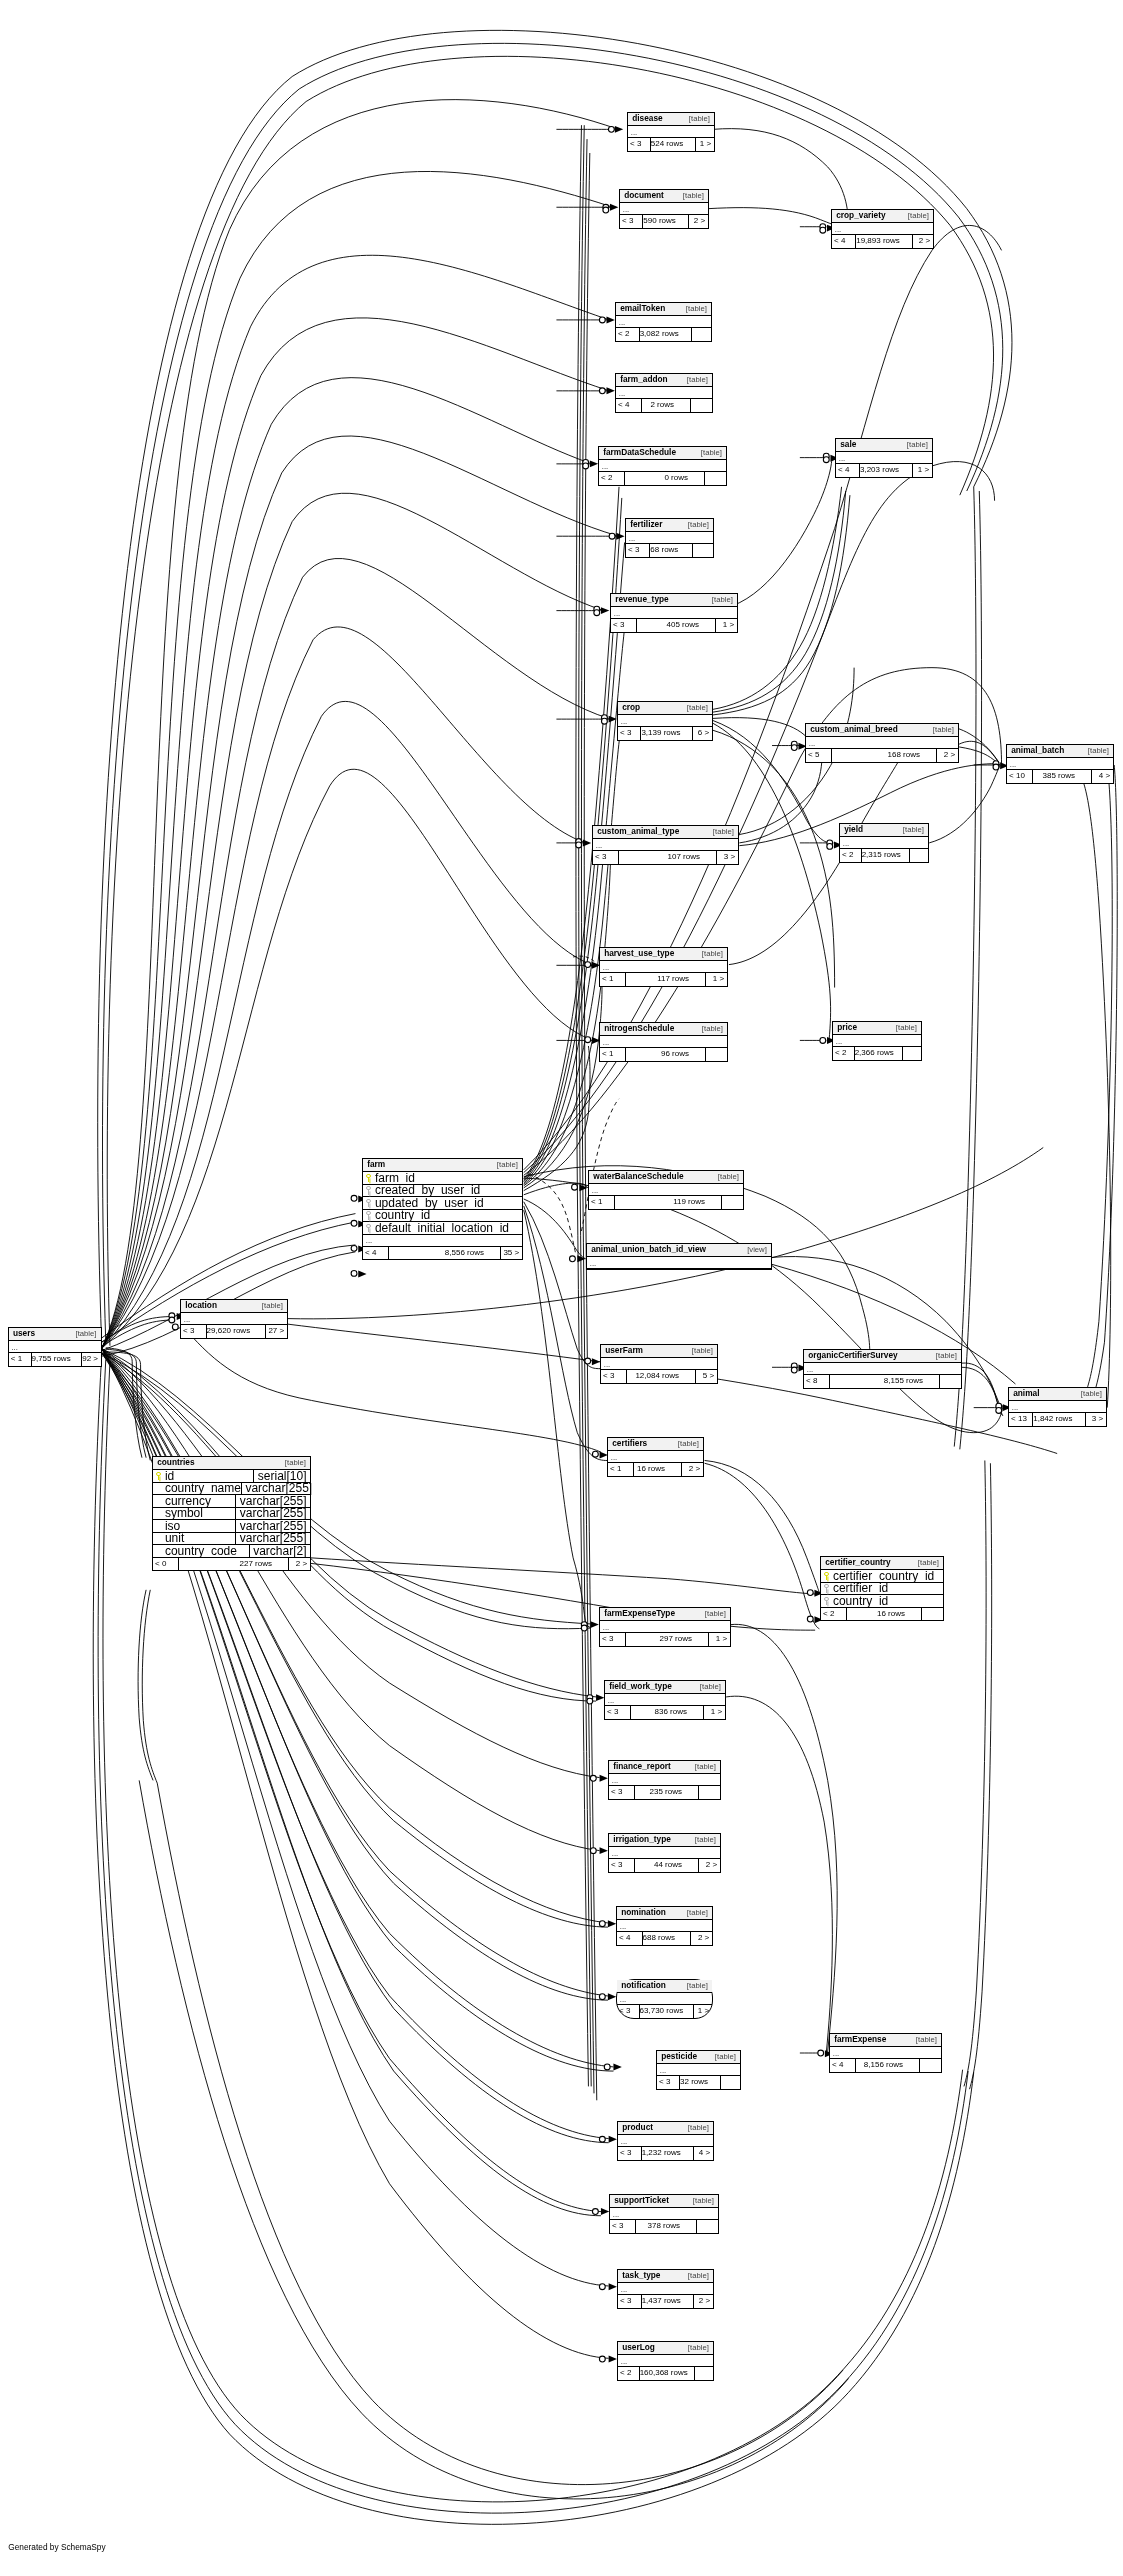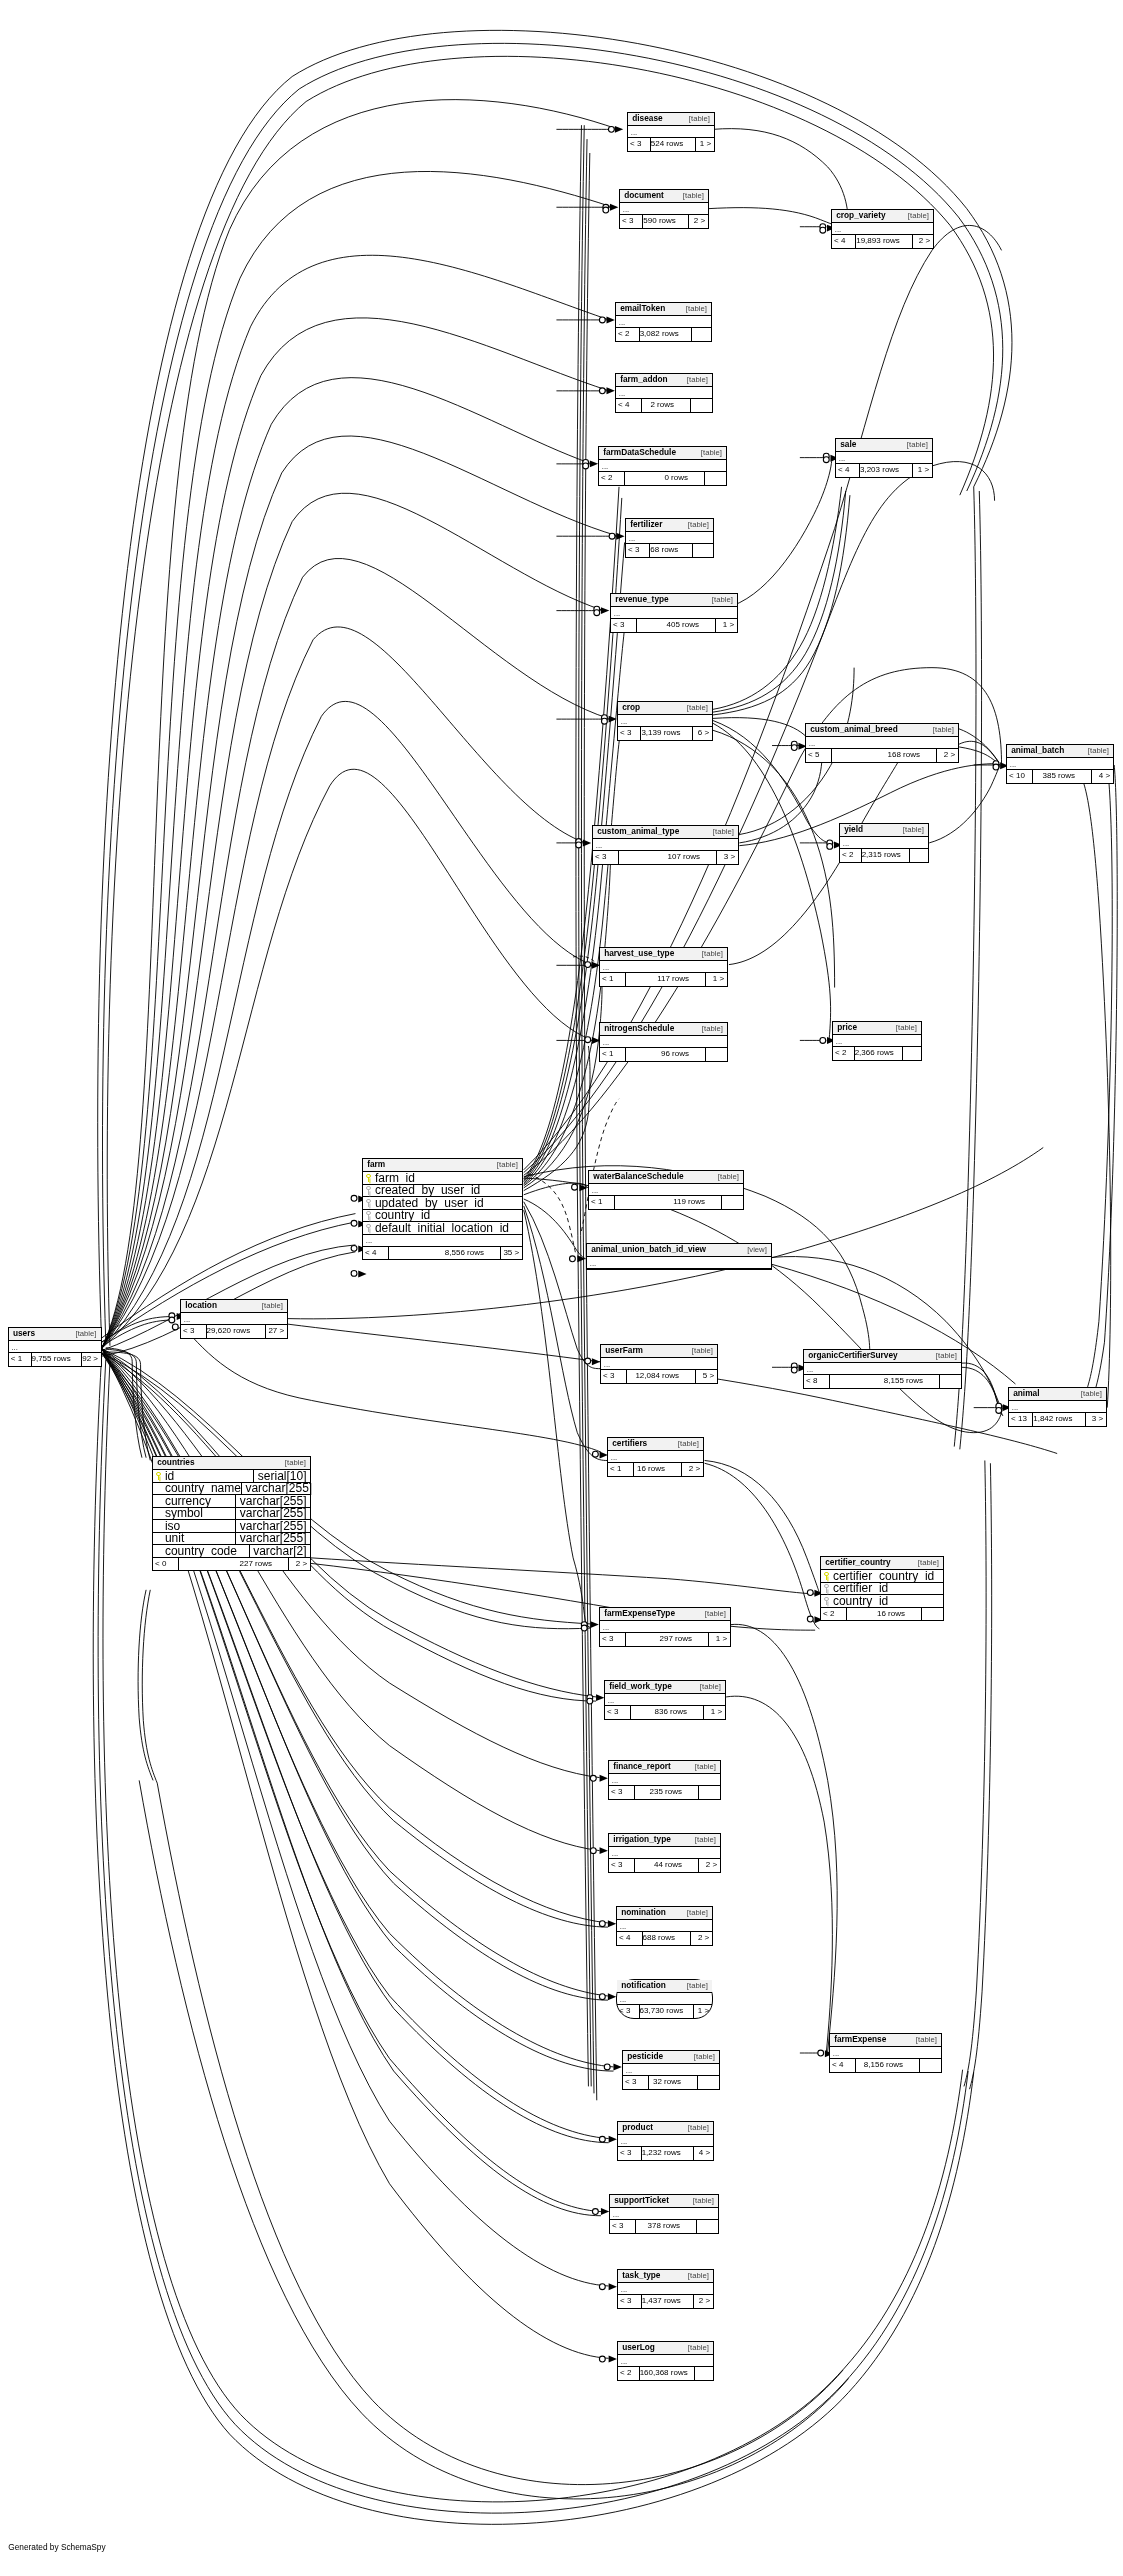--- a/index.html
+++ b/index.html
@@ -893,21 +893,21 @@
           <span class="tname">notification</span>
           <span class="tkind">[table]</span>
         </div>
         <div class="node-ellipsis">...</div>
         <div class="footer-row">
           <div class="fcell f-left" style="width: 25px;">&lt; 3</div>
           <div class="fcell f-mid">63,730 rows</div>
           <div class="fcell f-right" style="width: 21px;">1 &gt;</div>
         </div>
       </div>
-      <div class="node" style="left: 622px; top: 2050px; width: 98px;">
+      <div class="node" style="left: 656px; top: 2050px; width: 85px;">
         <div class="node-title">
           <span class="tname">pesticide</span>
           <span class="tkind">[table]</span>
         </div>
         <div class="node-ellipsis">...</div>
         <div class="footer-row">
           <div class="fcell f-left" style="width: 25px;">&lt; 3</div>
           <div class="fcell f-mid">32 rows</div>
           <div class="fcell f-right" style="width: 21px;"></div>
         </div>

